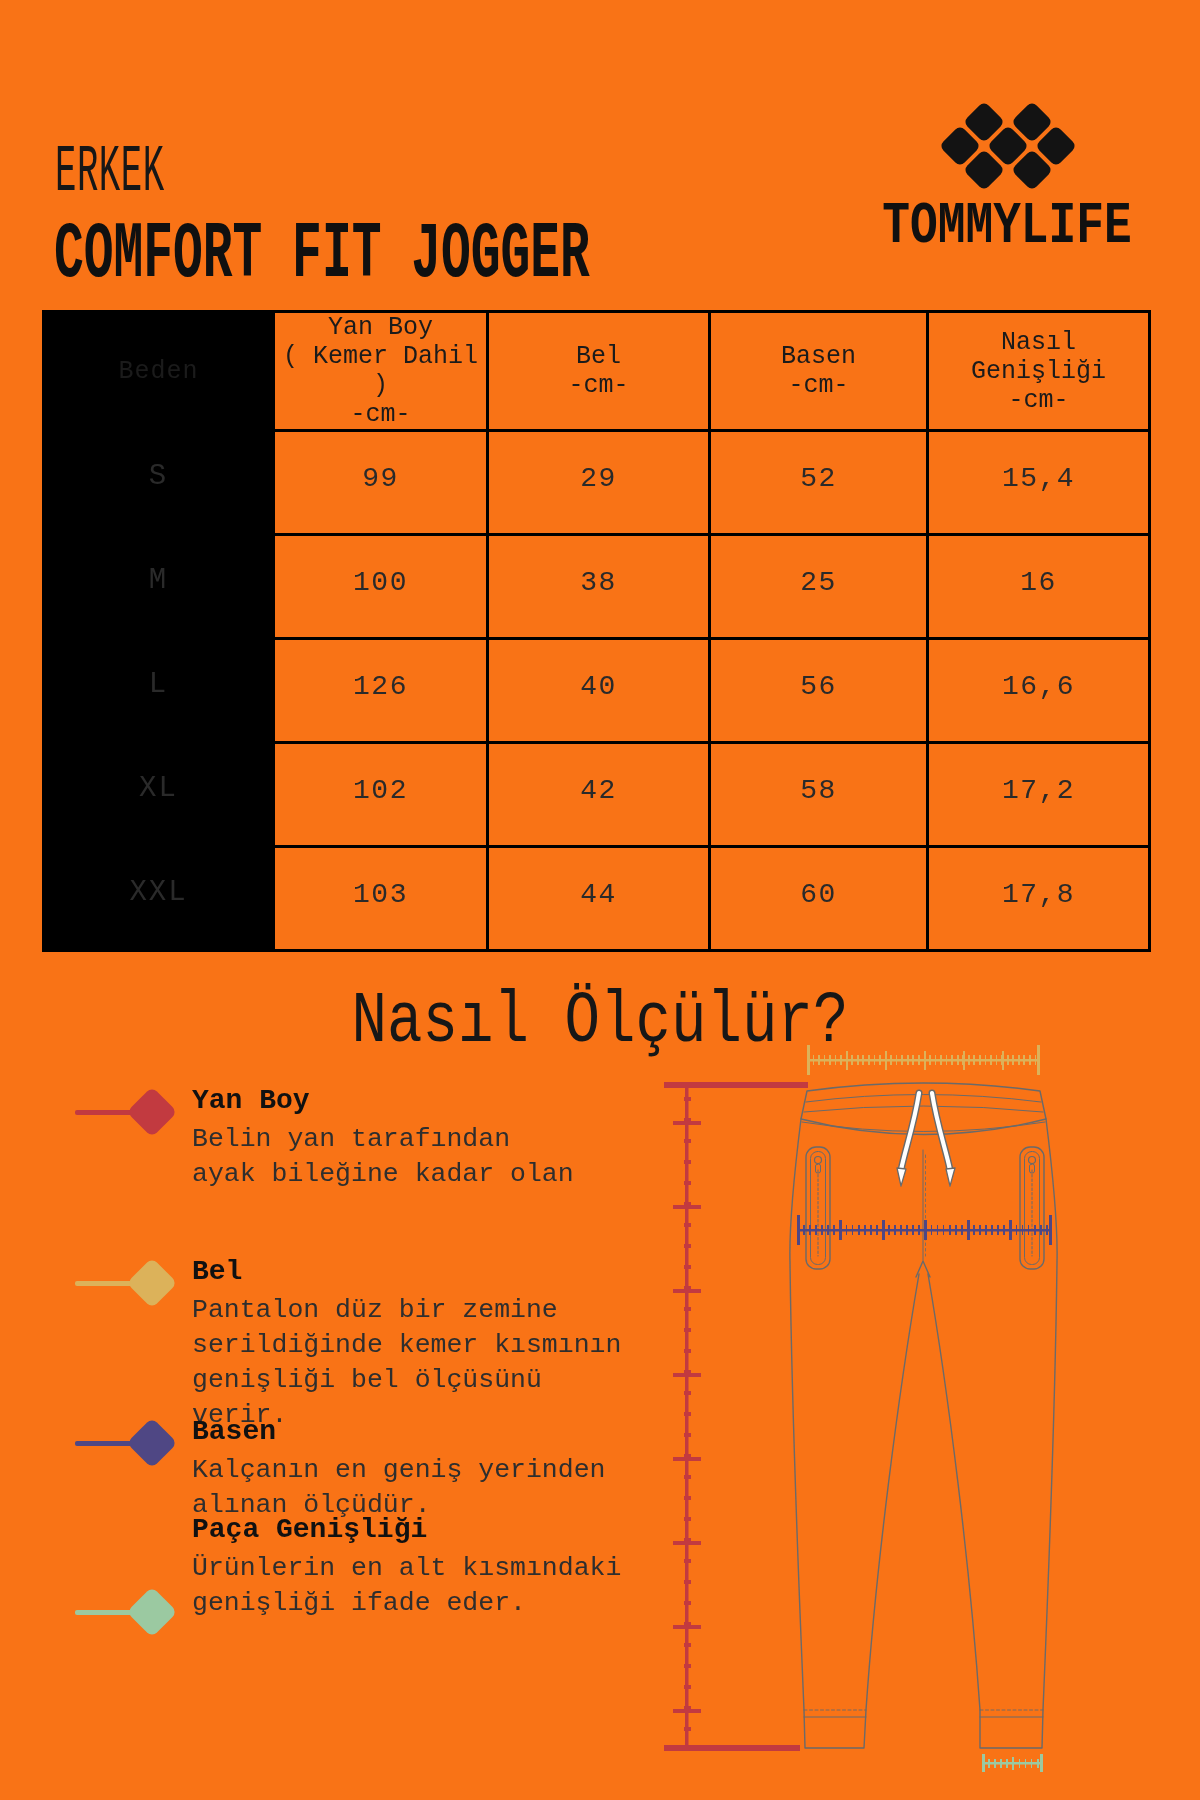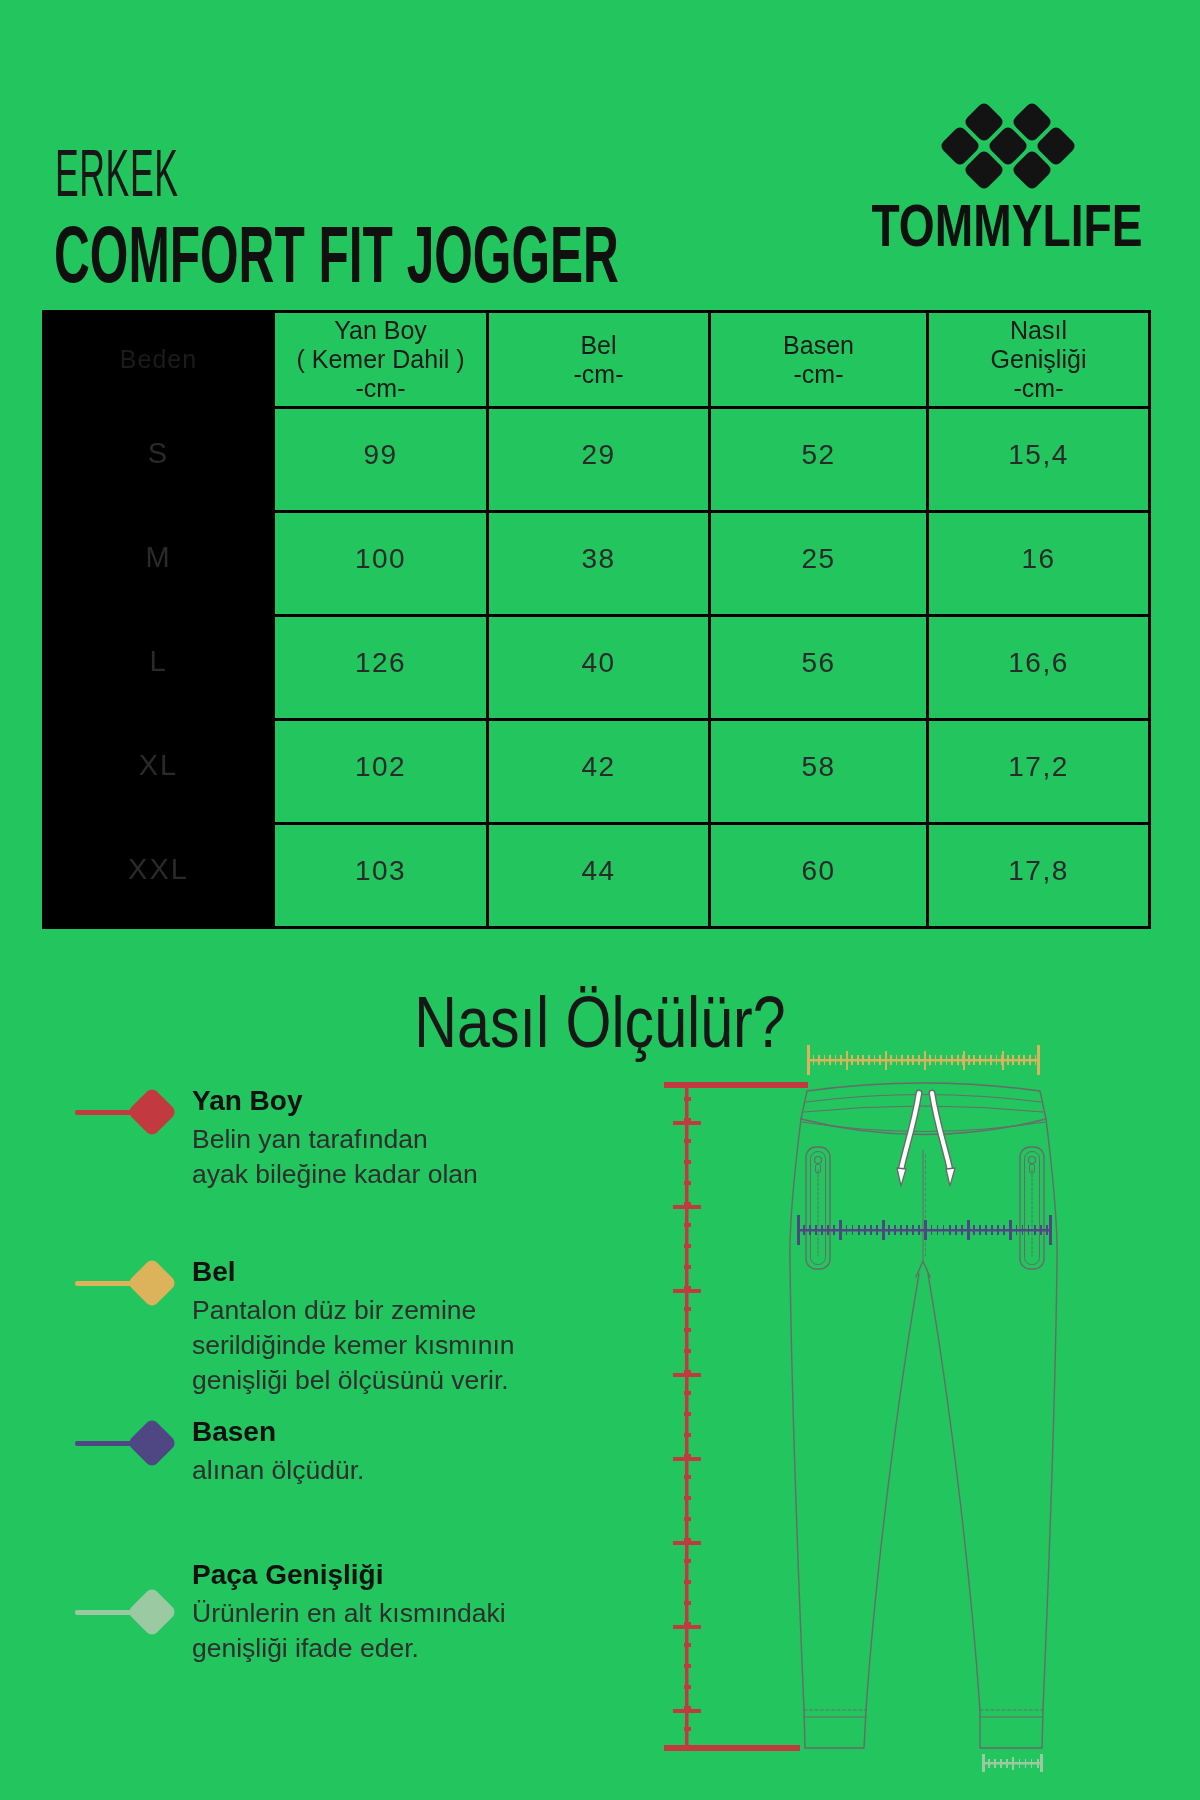--- a/index.html
+++ b/index.html
@@ -1,17 +1,17 @@
 <!DOCTYPE html>
 <html><head>
 <meta charset="utf-8">
 <style>
   html,body{margin:0;padding:0;background:#e8e8e8;}
-  #canvas{position:relative;width:1200px;height:1800px;background:#22c55e;overflow:hidden;
-          font-family:Liberation Sans, sans-serif;color:#222;margin:0 auto;}
+  #canvas{position:relative;width:1200px;height:1800px;background:#f97316;overflow:hidden;
+          font-family:Liberation Mono, monospace;color:#222;margin:0 auto;}
   .abs{position:absolute;}
 
   
   .t-sub{left:55px;top:140px;font-size:66px;line-height:1;font-weight:400;color:#171717;
          letter-spacing:1px;transform:scaleX(.54);transform-origin:left center;white-space:nowrap;}
   .t-main{left:54px;top:215px;font-size:80px;line-height:1;font-weight:700;color:#101010;
           letter-spacing:0;transform:scaleX(.62);transform-origin:left center;white-space:nowrap;}
   .t-brand{left:807px;top:196px;width:400px;text-align:center;font-size:60px;line-height:1;
            font-weight:700;color:#101010;transform:scaleX(.77);transform-origin:center;white-space:nowrap;}
   .logo{left:930px;top:96px;width:156px;height:100px;}
@@ -170,25 +170,26 @@
   <div class="abs leg-item" style="top:1256px">
     <div class="leg-title">Bel</div>
     <div class="leg-desc">Pantalon düz bir zemine</div>
     <div class="leg-desc">serildiğinde kemer kısmının</div>
     <div class="leg-desc">genişliği bel ölçüsünü verir.</div>
   </div>
 
   <div class="abs marker c-purple" style="top:1440.5px"></div>
   <div class="abs leg-item" style="top:1416px">
     <div class="leg-title">Basen</div>
+    <div class="leg-desc">Kalçanın en geniş yerinden</div>
     <div class="leg-desc">alınan ölçüdür.</div>
   </div>
 
   <div class="abs marker c-green" style="top:1609.5px"></div>
-  <div class="abs leg-item" style="top:1559px">
+  <div class="abs leg-item" style="top:1514px">
     <div class="leg-title">Paça Genişliği</div>
     <div class="leg-desc">Ürünlerin en alt kısmındaki</div>
     <div class="leg-desc">genişliği ifade eder.</div>
   </div>
 
   <svg class="abs pants" viewBox="650 1030 430 760" xmlns="http://www.w3.org/2000/svg" fill="none" stroke="#6a6a6a" stroke-width="1.4" stroke-linecap="round" stroke-linejoin="round">
 
     <path d="M807,1091 Q923,1075 1040,1091 L1046,1119 Q923,1150 801,1119 Z"></path>
     <path d="M806,1102 Q923,1087 1041,1102" stroke-width="1"></path>
     <path d="M804,1112 Q923,1100 1043,1112" stroke-width="1"></path>

